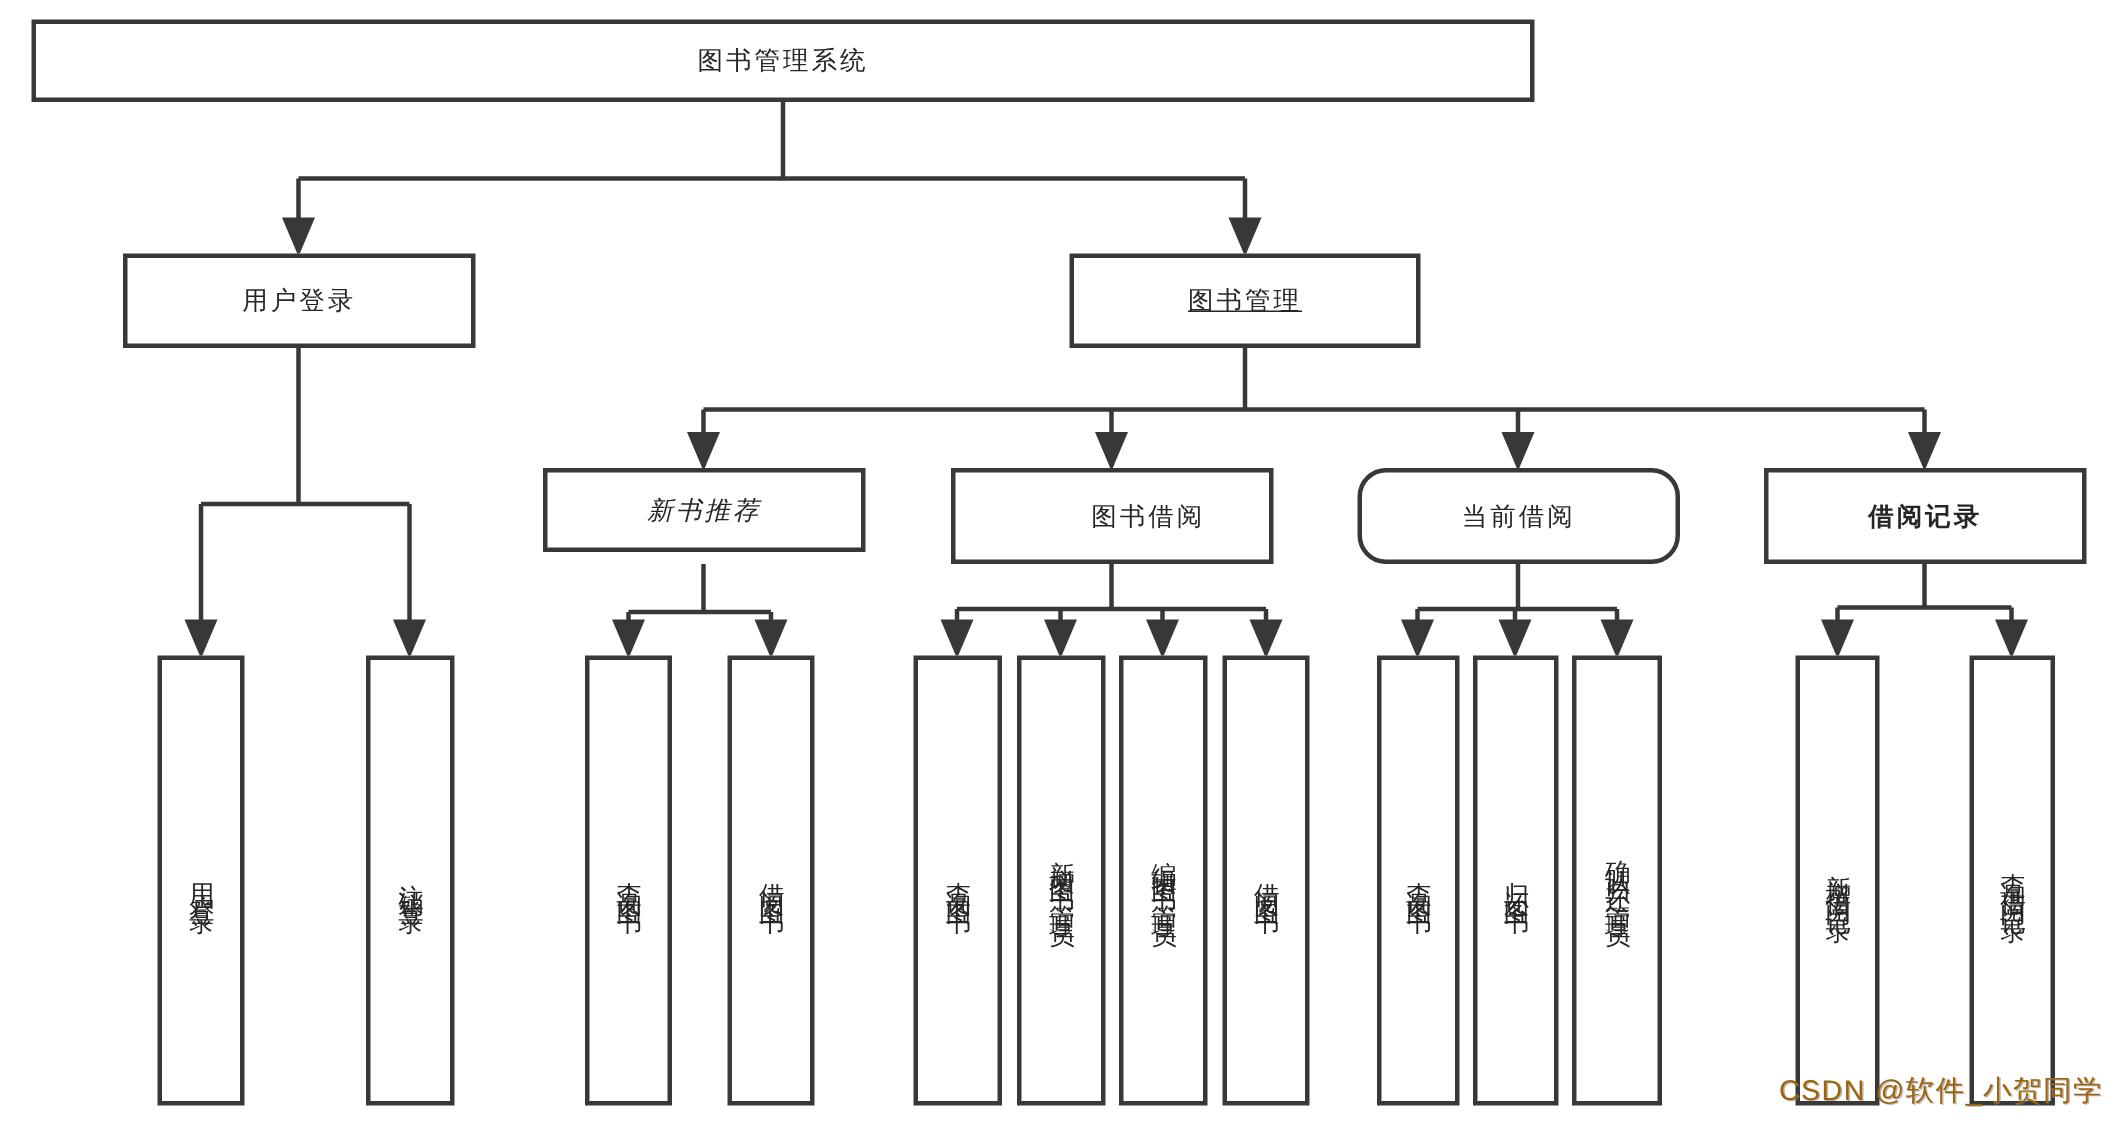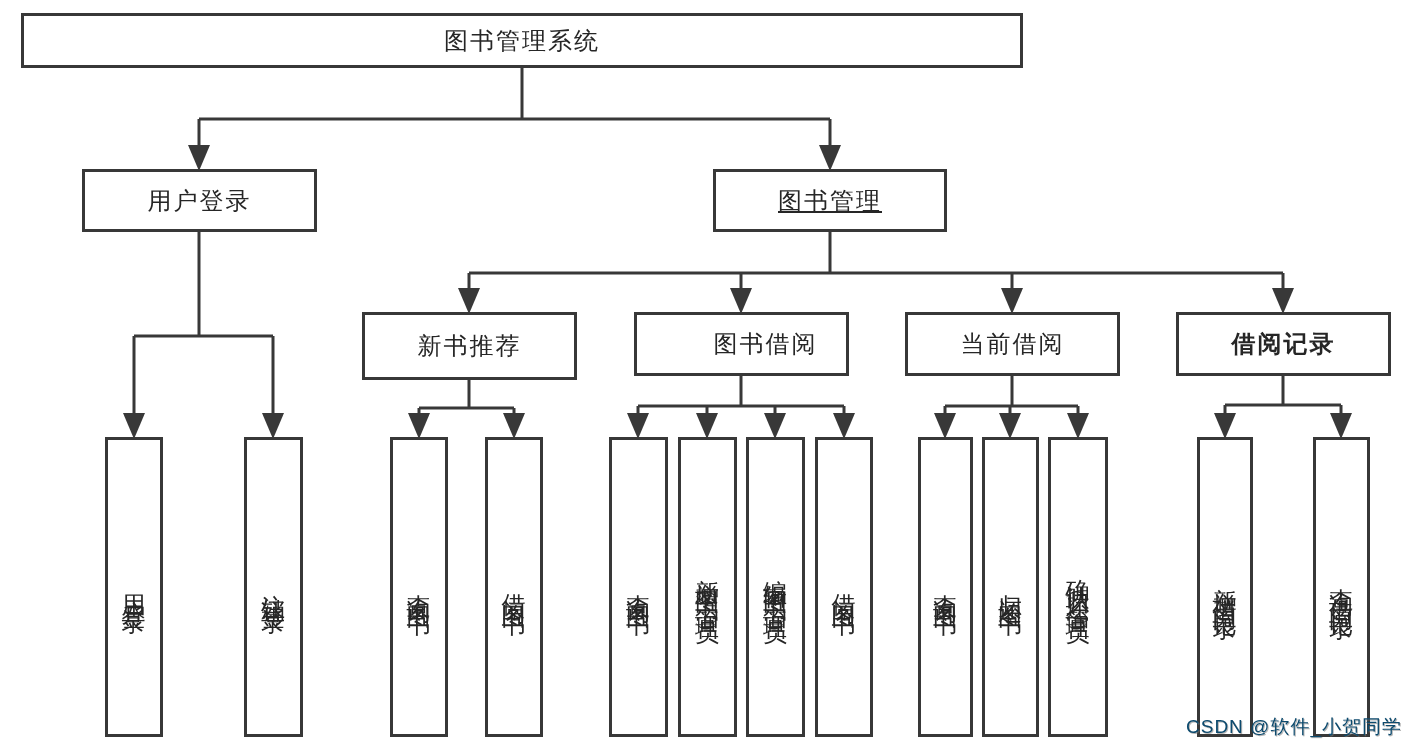--- a/index.html
+++ b/index.html
@@ -11,37 +11,37 @@
     font-family:"Liberation Sans","DejaVu Sans",sans-serif;
     color:#262626;
   }
   .connectors{position:absolute;left:0;top:0;width:1405px;height:747px;}
   .box{
     position:absolute;
     box-sizing:border-box;
     border:3px solid #383838;
     background:#ffffff;
     display:flex;align-items:center;justify-content:center;
-    font-size:24px;
+    font-size:17px;
     letter-spacing:2px;
     text-align:center;
   }
   .leaf span{
     writing-mode:vertical-rl;
     text-orientation:mixed;
     letter-spacing:6px;
     line-height:1.05;
     white-space:nowrap;
   }
   .watermark{
     position:absolute;
     left:1186px;top:714px;
     font-size:19px;
     letter-spacing:1px;
-    color:#0c4a6e;
+    color:#a16207;
     text-shadow:1px 1px 0 rgba(120,120,120,.55);
     z-index:5;
     white-space:nowrap;
   }
 </style>
 </head>
 <body>
 
 <div class="canvas">
 
@@ -89,27 +89,27 @@
     <span>图书管理系统</span>
   </div>
 
   <div class="box" style="left:82px;top:169px;width:235px;height:63px;">
     <span>用户登录</span>
   </div>
   <div class="box" style="left:713px;top:169px;width:234px;height:63px;text-decoration:underline;">
     <span>图书管理</span>
   </div>
 
-  <div class="box" style="left:362px;top:312px;width:215px;height:68px;">
+  <div class="box" style="left:362px;top:312px;width:215px;height:56px;font-style:italic;">
     <span>新书推荐</span>
   </div>
   <div class="box" style="left:634px;top:312px;width:215px;height:64px;padding-left:48px;">
     <span>图书借阅</span>
   </div>
-  <div class="box" style="left:905px;top:312px;width:215px;height:64px;">
+  <div class="box" style="left:905px;top:312px;width:215px;height:64px;border-radius:19px;">
     <span>当前借阅</span>
   </div>
   <div class="box" style="left:1176px;top:312px;width:215px;height:64px;font-weight:bold;">
     <span>借阅记录</span>
   </div>
 
   <div class="box leaf" style="left:105px;top:437px;width:58px;height:300px;">
     <span>用户登录</span>
   </div>
   <div class="box leaf" style="left:244px;top:437px;width:59px;height:300px;">

